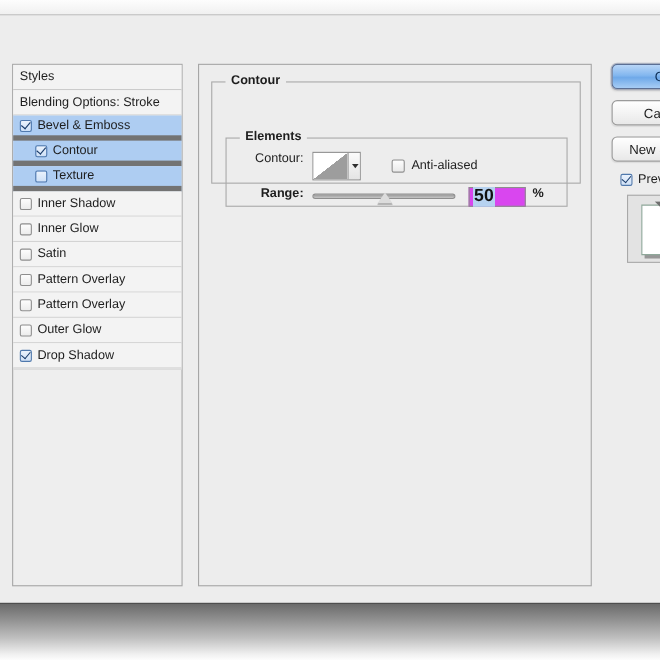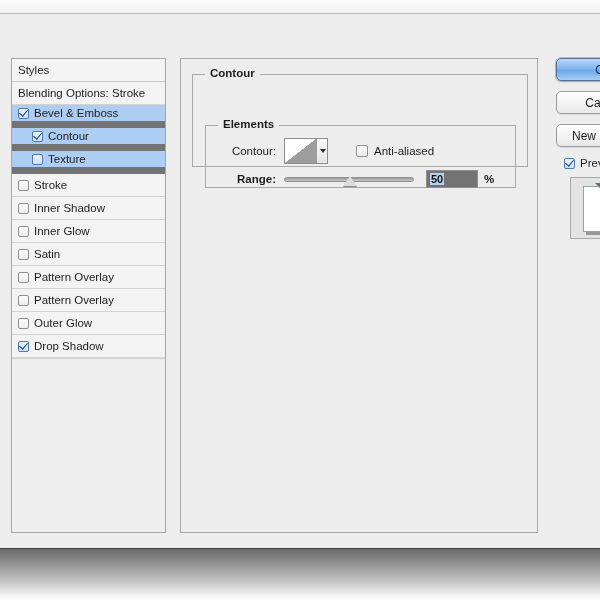--- a/index.html
+++ b/index.html
@@ -78,21 +78,21 @@
     font-size: 11.5px;
     color: #1d1d1d;
     background: #f3f3f3;
   }
   .style-row.header {
     background: #f3f3f3;
     border-bottom: 1px solid #c7c7c7;
   }
   .style-row.sel {
     background: #aecdf2;
-    border-bottom: 7px solid #737373;
+    border-bottom: 5px solid #737373;
   }
   .style-row.sub {
     padding-left: 20px;
   }
   .style-row.plain {
     background: #f3f3f3;
   }
   .style-spacer {
     flex: 1;
     background: #eeeeee;
@@ -163,21 +163,20 @@
   #fs-elements {
     left: 12px; top: 18px;
     width: 311px;
     height: 63px;
     margin-top: 32px;
   }
 
   .field-row {
     position: absolute;
     display: flex;
-    align-items: center;
     font-size: 11.5px;
     color: #1d1d1d;
   }
   #row-contour { left: 10px; top: 12px; }
   #row-range   { left: 10px; top: 44px; font-weight: bold; }
 
   .fld-label {
     width: 60px;
     text-align: right;
     margin-right: 8px;
@@ -259,22 +258,22 @@
     border-left: 7px solid transparent;
     border-right: 7px solid transparent;
     border-bottom: 10px solid #dcdcdc;
     filter: drop-shadow(0 1px 0 #8a8a8a);
   }
 
   .num-input {
     width: 52px; height: 18px;
     box-sizing: border-box;
     border: 1px solid #8d8d8d;
-    background: #737373;
-    font-size: 11px;
+    background: #d946ef;
+    font-size: 16px;
     color: #111;
     display: flex;
     align-items: center;
     padding-left: 3px;
   }
   .num-val {
     background: #b6d2f0;
     padding: 0 1px;
   }
   .pct { margin-left: 6px; font-size: 11.5px; }
@@ -376,24 +375,20 @@
           <span class="cbx blue on"></span>
           <span class="list-label">Bevel &amp; Emboss</span>
         </div>
         <div class="style-row sel sub">
           <span class="cbx blue on"></span>
           <span class="list-label">Contour</span>
         </div>
         <div class="style-row sel sub">
           <span class="cbx blue"></span>
           <span class="list-label">Texture</span>
-        </div>
-        <div class="style-row">
-          <span class="cbx"></span>
-          <span class="list-label">Stroke</span>
         </div>
         <div class="style-row">
           <span class="cbx"></span>
           <span class="list-label">Inner Shadow</span>
         </div>
         <div class="style-row">
           <span class="cbx"></span>
           <span class="list-label">Inner Glow</span>
         </div>
         <div class="style-row">

